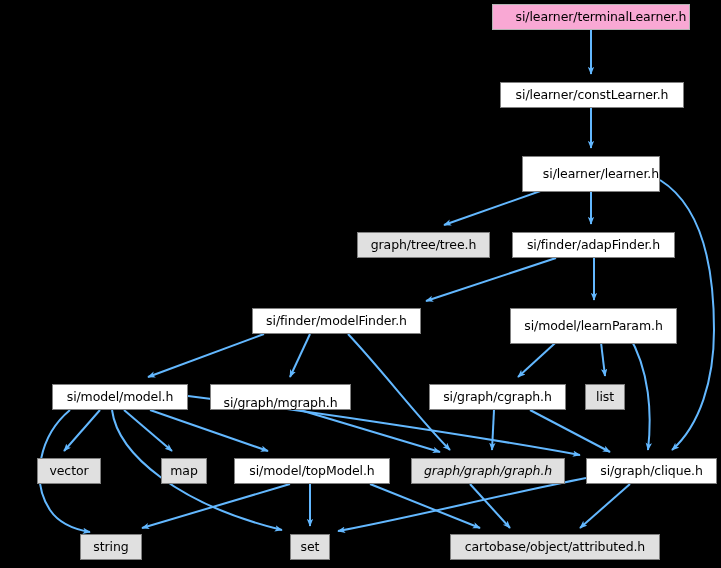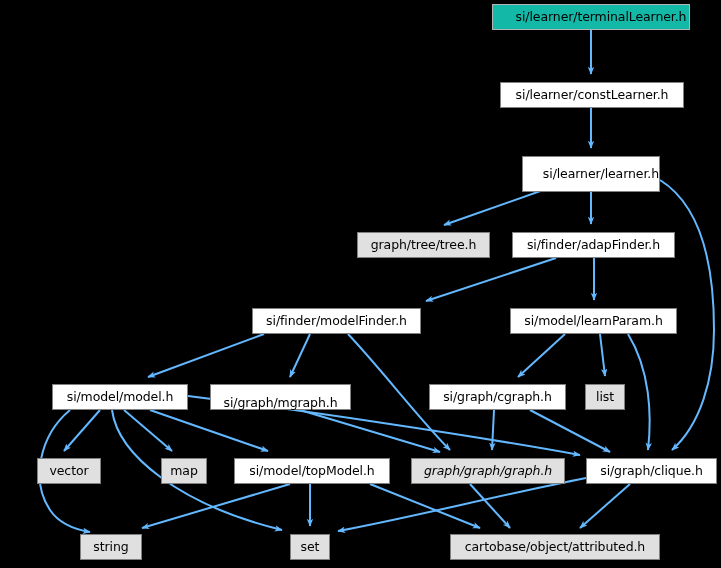--- a/index.html
+++ b/index.html
@@ -34,21 +34,21 @@
     color: #000000;
     border: 1px solid #808080;
     background: #ffffff;
     letter-spacing: -0.1px;
     z-index: 5;
   }
   .node.std {
     background: #e0e0e0;
   }
   .node.root {
-    background: #14b8a6;
+    background: #f9a8d4;
     border: 1px solid #b3b3b3;
     padding-left: 20px;
   }
   .node-label {
     pointer-events: none;
   }
 </style>
 </head>
 <body>
 
@@ -102,21 +102,21 @@
       </div>
       <div class="node std" style="left: 357px; top: 232px; width: 133px; height: 26px;">
         <span class="node-label">graph/tree/tree.h</span>
       </div>
       <div class="node" style="left: 512px; top: 232px; width: 163px; height: 26px;">
         <span class="node-label">si/finder/adapFinder.h</span>
       </div>
       <div class="node" style="left: 252px; top: 308px; width: 169px; height: 26px;">
         <span class="node-label">si/finder/modelFinder.h</span>
       </div>
-      <div class="node" style="left: 510px; top: 308px; width: 167px; height: 26px;">
+      <div class="node" style="left: 510px; top: 308px; width: 167px; height: 36px;">
         <span class="node-label">si/model/learnParam.h</span>
       </div>
       <div class="node" style="left: 52px; top: 384px; width: 136px; height: 26px;">
         <span class="node-label">si/model/model.h</span>
       </div>
       <div class="node" style="left: 210px; top: 384px; width: 141px; height: 26px; align-items: flex-end;">
         <span class="node-label">si/graph/mgraph.h</span>
       </div>
       <div class="node" style="left: 429px; top: 384px; width: 137px; height: 26px;">
         <span class="node-label">si/graph/cgraph.h</span>

